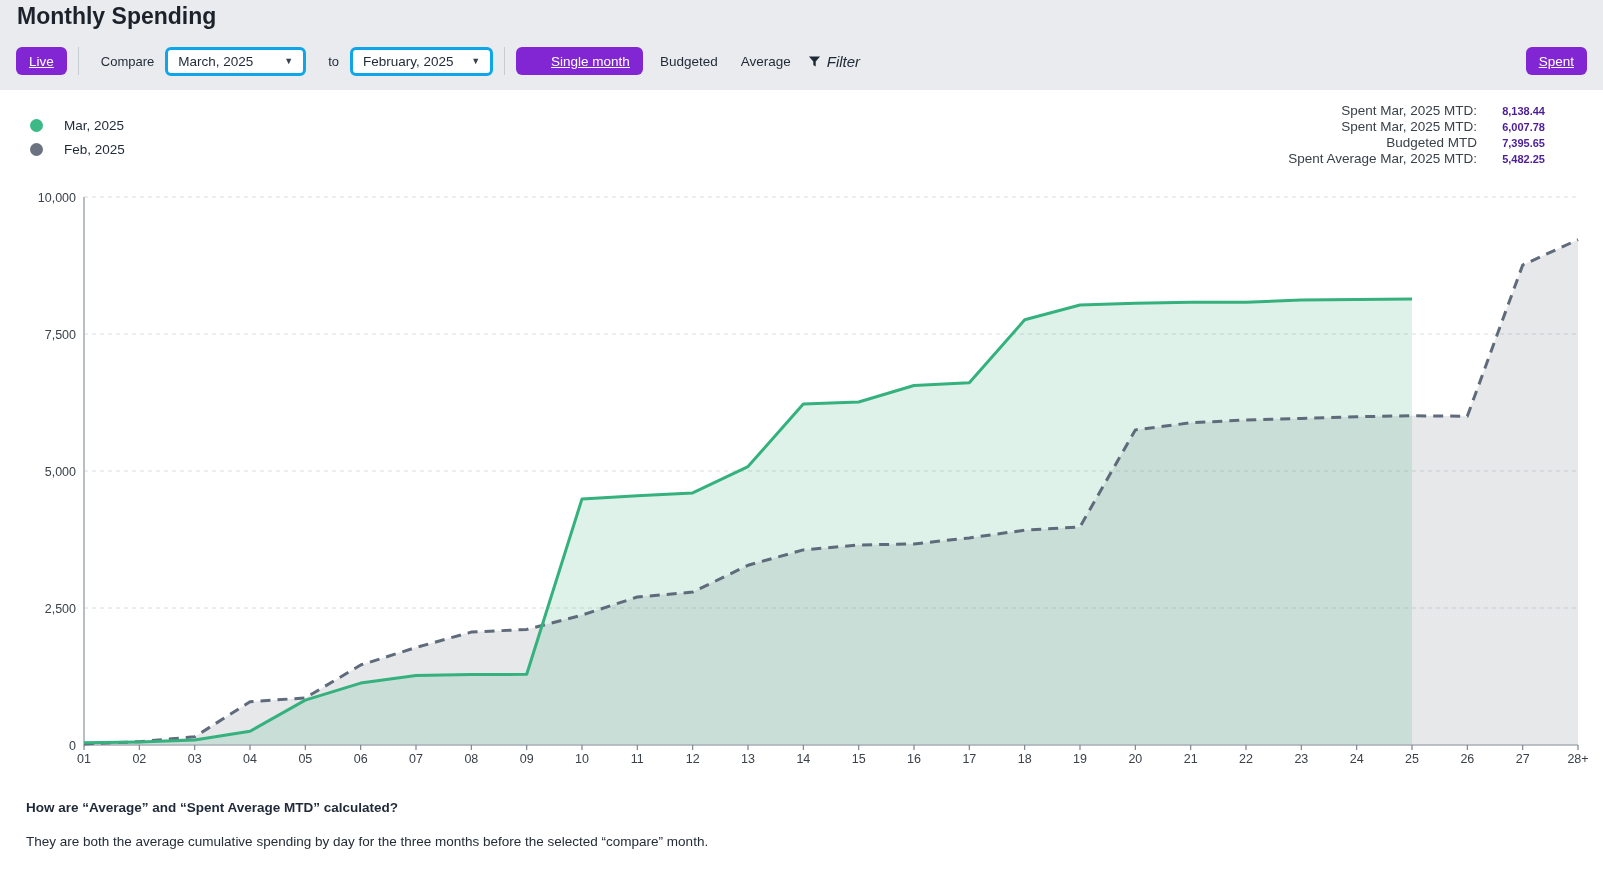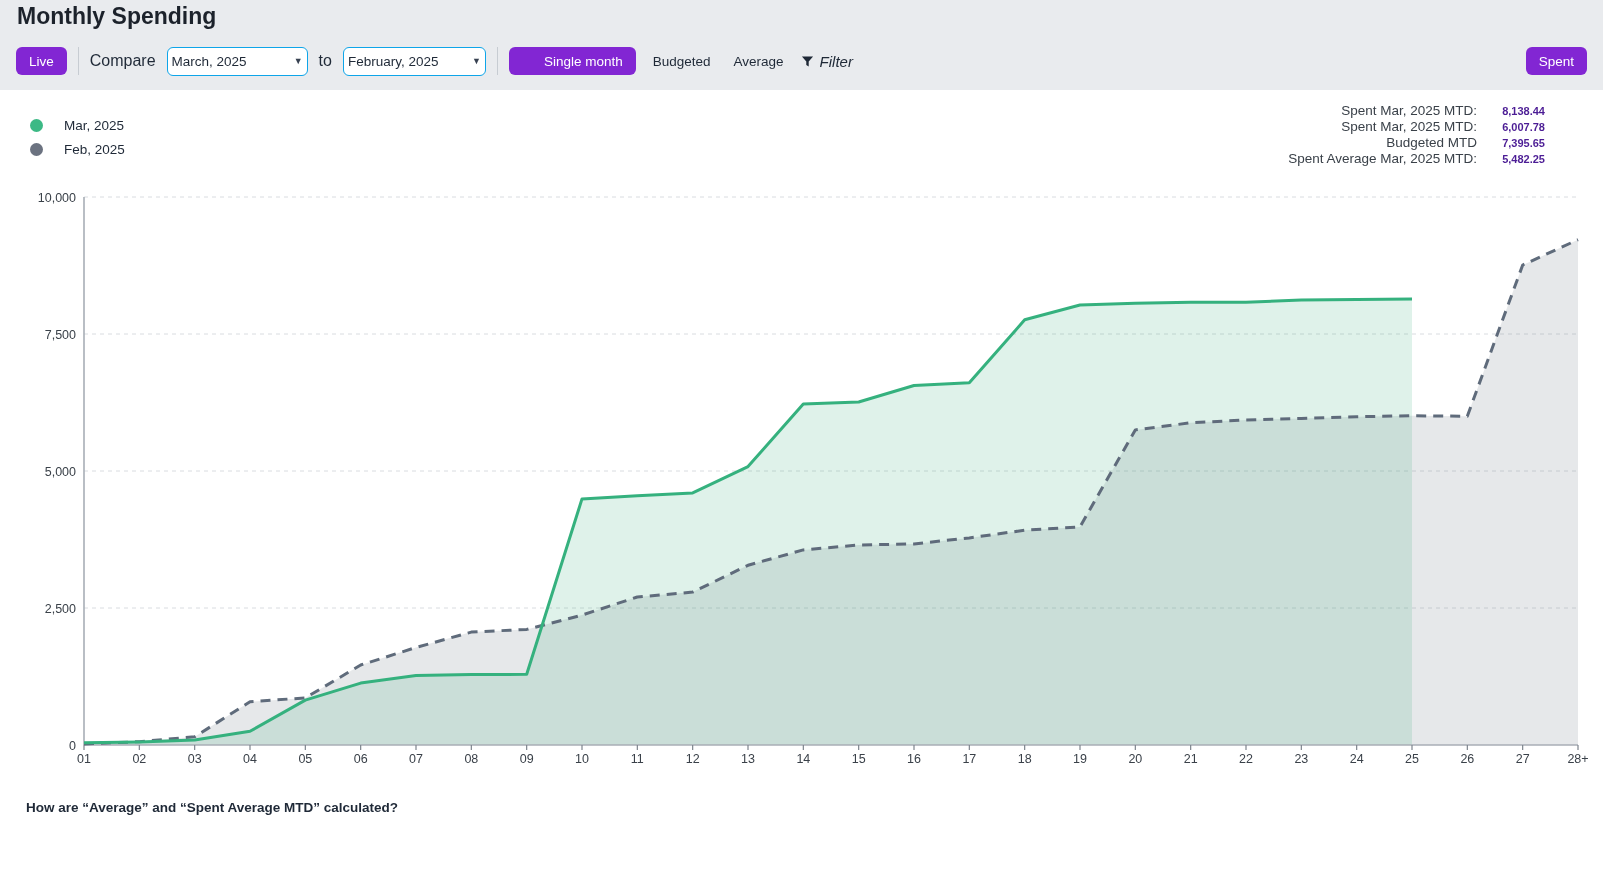--- a/index.html
+++ b/index.html
@@ -7,26 +7,26 @@
   body { font-family: "Liberation Sans", sans-serif; background:#fff; }
   .page { position:relative; width:1603px; height:878px; overflow:hidden; background:#fff; }
 
   
   .topband { position:absolute; left:0; top:0; width:1603px; height:90px; background:#e9ebee; }
   .page-title { position:absolute; left:17px; top:3px; font-size:23px; font-weight:700; color:#1c222b; }
 
   
   .toolbar { position:absolute; left:16px; top:46px; width:1571px; height:30px; display:flex; align-items:center; gap:11px; }
   .btn { display:inline-flex; align-items:center; justify-content:center; height:28px; padding:0 13px;
-         border-radius:6px; font-size:13.5px; border:none; cursor:pointer; }
+         border-radius:6px; font-size:13.5px; border:none; cursor:pointer;text-decoration:underline; }
   .btn-purple { color:#fff; }
   .vdivider { width:1px; height:28px; background:#c7ccd2; }
-  .tb-label { font-size:16px; color:#1f2937; }
+  .tb-label { font-size:13px; color:#1f2937;margin-left:11px; }
   .select { display:inline-flex; align-items:center; justify-content:space-between; height:29px; background:#fff;
-            border:1px solid #0ea5e9; border-radius:6px; padding:0 4px; font-size:13.5px; color:#1f2937; cursor:pointer; }
+            border:3px solid #0ea5e9; border-radius:6px; padding:0 10px; font-size:13.5px; color:#1f2937; cursor:pointer; }
   .select .caret { font-size:9px; color:#374151; margin-left:10px; }
   .sel-from { width:141px; }
   .sel-to { width:143px; }
   .text-btn { background:transparent; border:none; font-size:13.5px; color:#1f2937; padding:0 6px; height:28px; cursor:pointer; }
   .filter-btn { display:inline-flex; align-items:center; gap:6px; background:transparent; border:none;
                 font-size:15px; color:#1f2937; height:28px; cursor:pointer;font-style:italic; }
   .spacer { flex:1; }
 
   
   .chartcard { position:absolute; left:0; top:90px; width:1603px; height:788px; background:#fff; }
@@ -183,15 +183,16 @@
         <text x="1467.3333333333335" y="673" text-anchor="middle" font-size="12.5" fill="#3a4149">26</text>
         <line x1="1522.6666666666667" y1="655" x2="1522.6666666666667" y2="660" stroke="#7d848d" stroke-width="1.2"></line>
         <text x="1522.6666666666667" y="673" text-anchor="middle" font-size="12.5" fill="#3a4149">27</text>
         <line x1="1578" y1="655" x2="1578" y2="660" stroke="#7d848d" stroke-width="1.2"></line>
         <text x="1578" y="673" text-anchor="middle" font-size="12.5" fill="#3a4149">28+</text>
         <polyline points="84.0,653.9 139.3,651.7 194.7,646.8 250.0,611.7 305.3,607.9 360.7,575.0 416.0,557.5 471.3,542.1 526.7,539.4 582.0,525.1 637.3,507.0 692.7,502.1 748.0,475.3 803.3,459.9 858.7,455.0 914.0,453.9 969.3,447.9 1024.7,440.2 1080.0,436.9 1135.3,339.9 1190.7,332.8 1246.0,330.0 1301.3,328.4 1356.7,326.7 1412.0,325.8 1467.3,326.2 1522.7,175.0 1578.0,149.7" fill="none" stroke="#5f6b7b" stroke-width="3" stroke-linejoin="round" stroke-linecap="butt" stroke-dasharray="10 7"></polyline>
         <polyline points="84.0,652.8 139.3,652.0 194.7,650.1 250.0,641.3 305.3,610.1 360.7,593.1 416.0,585.4 471.3,584.6 526.7,584.3 582.0,408.9 637.3,405.7 692.7,402.9 748.0,376.6 803.3,314.1 858.7,312.0 914.0,295.5 969.3,292.8 1024.7,229.8 1080.0,215.0 1135.3,213.3 1190.7,212.2 1246.0,212.2 1301.3,210.0 1356.7,209.5 1412.0,209.0" fill="none" stroke="#35b17e" stroke-width="3" stroke-linejoin="round" stroke-linecap="butt"></polyline>
       </svg>
 
     <div class="footnote-q">How are “Average” and “Spent Average MTD” calculated?</div>
+    <div class="footnote-a">They are both the average cumulative spending by day for the three months before the selected “compare” month.</div>
   </div>
 
 </div>
 
 </body></html>

